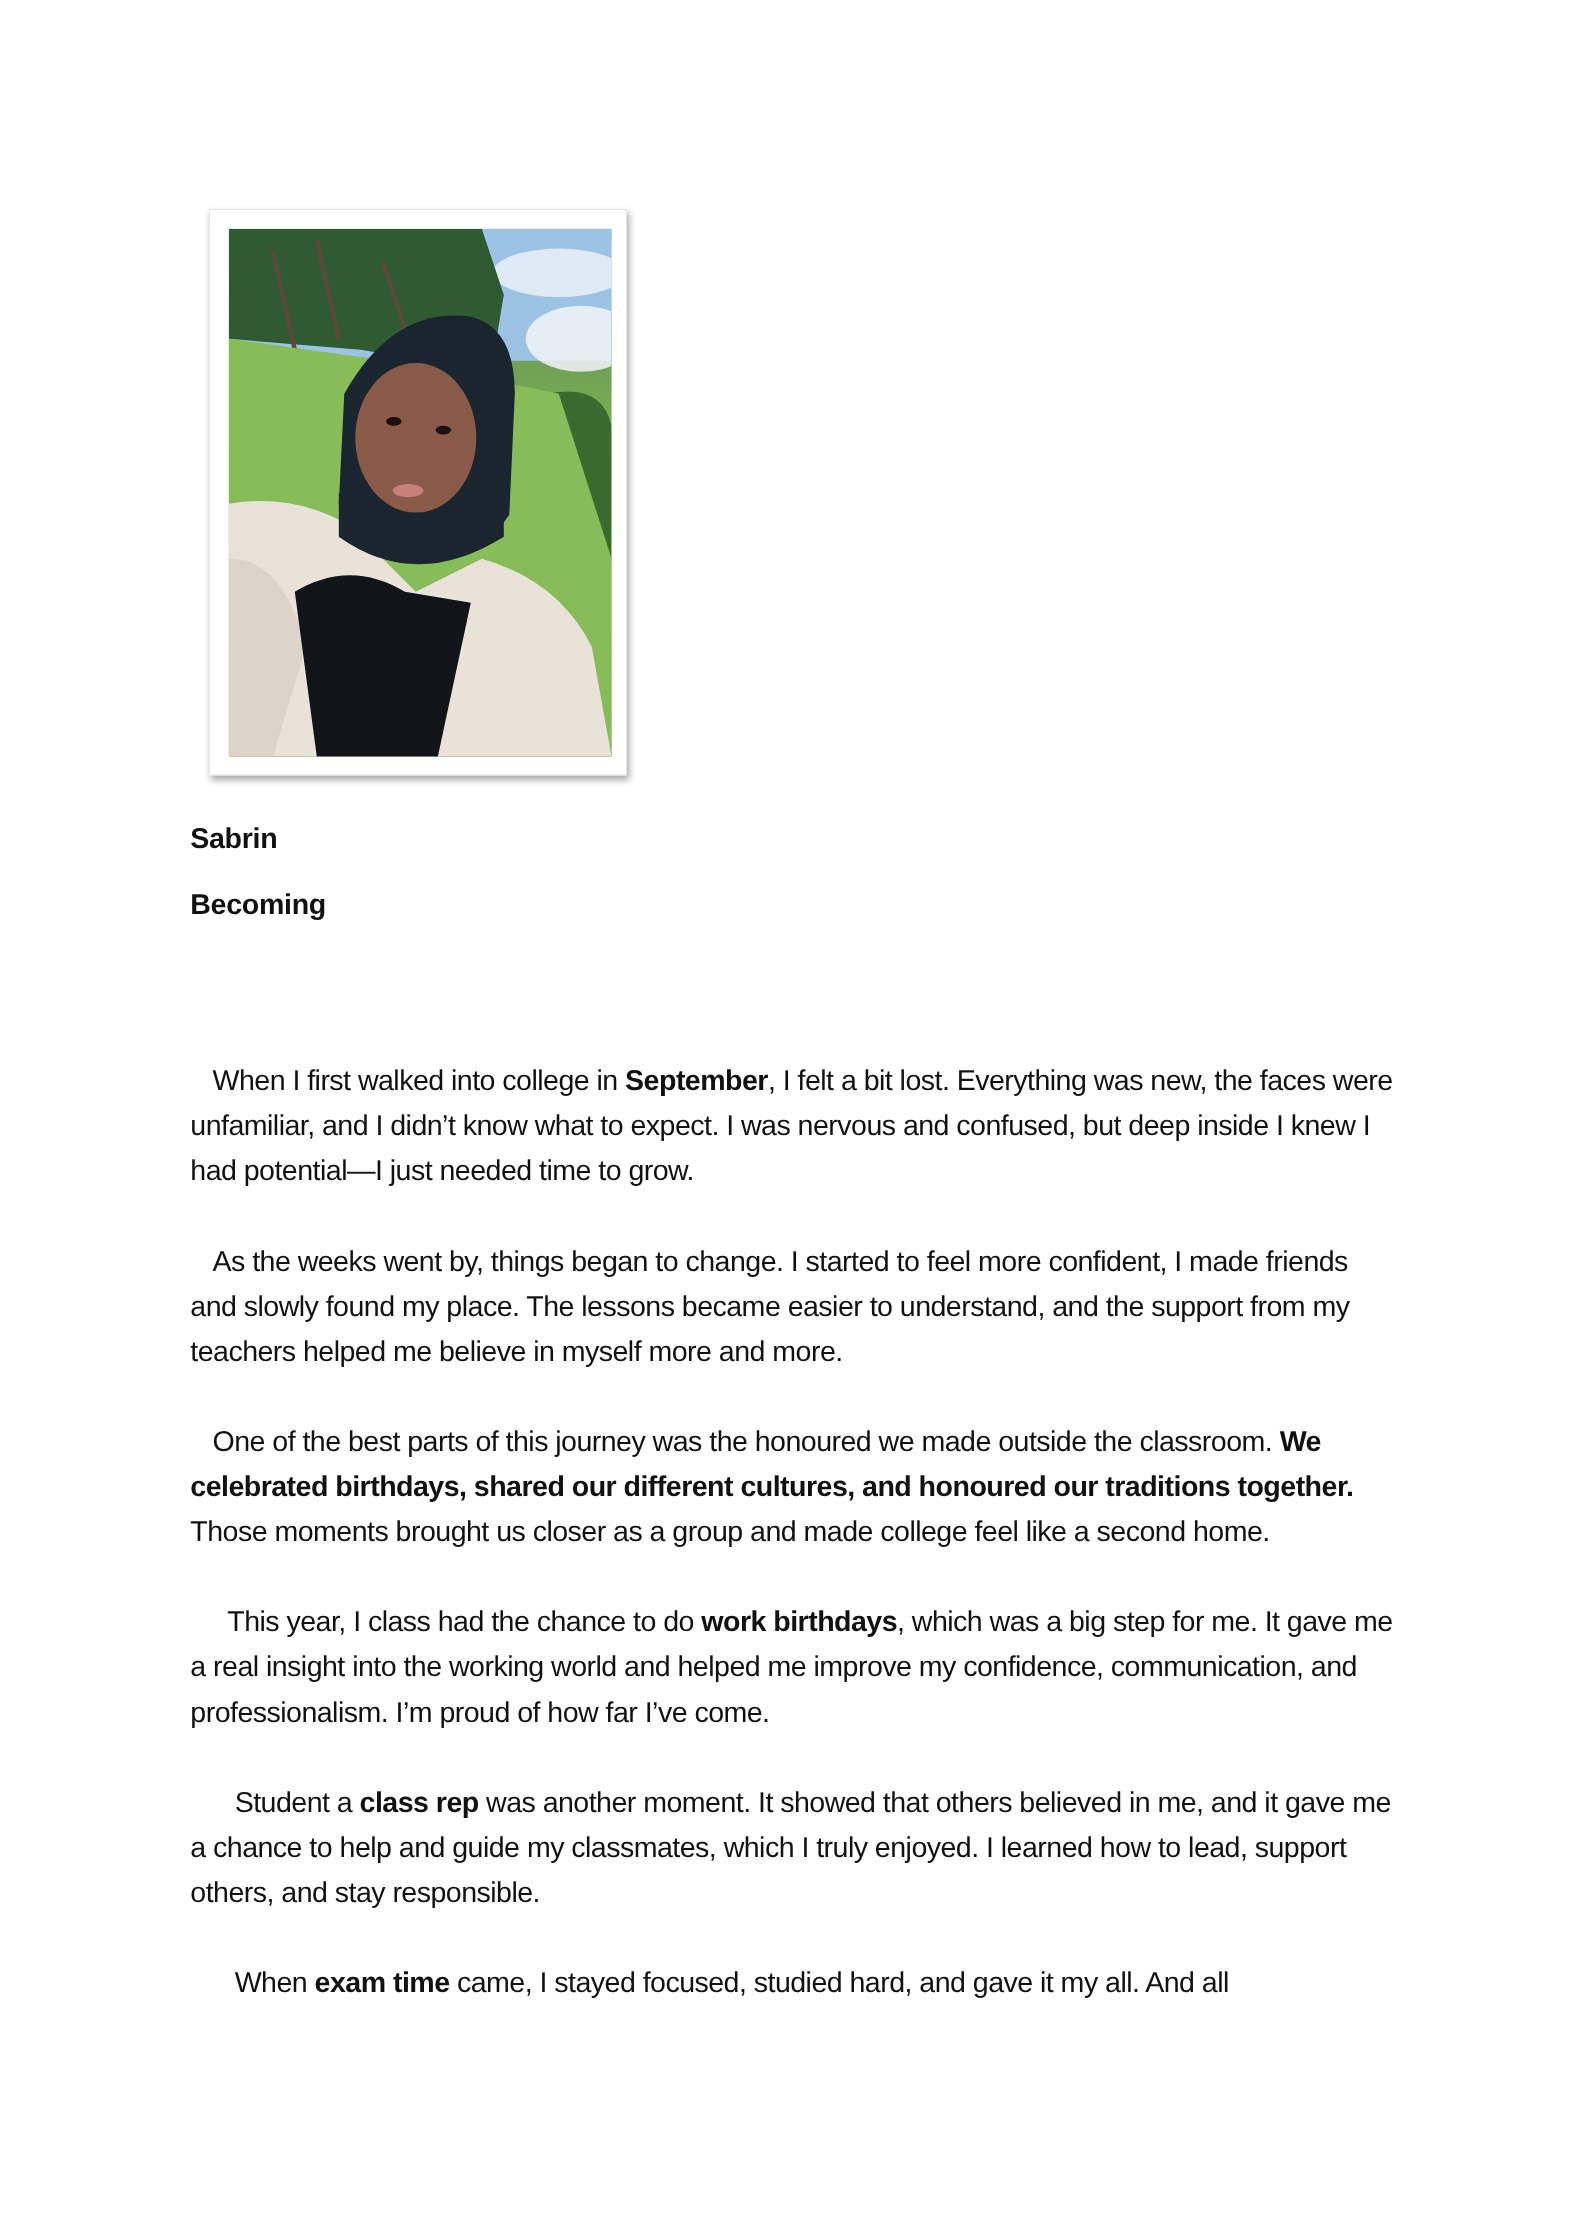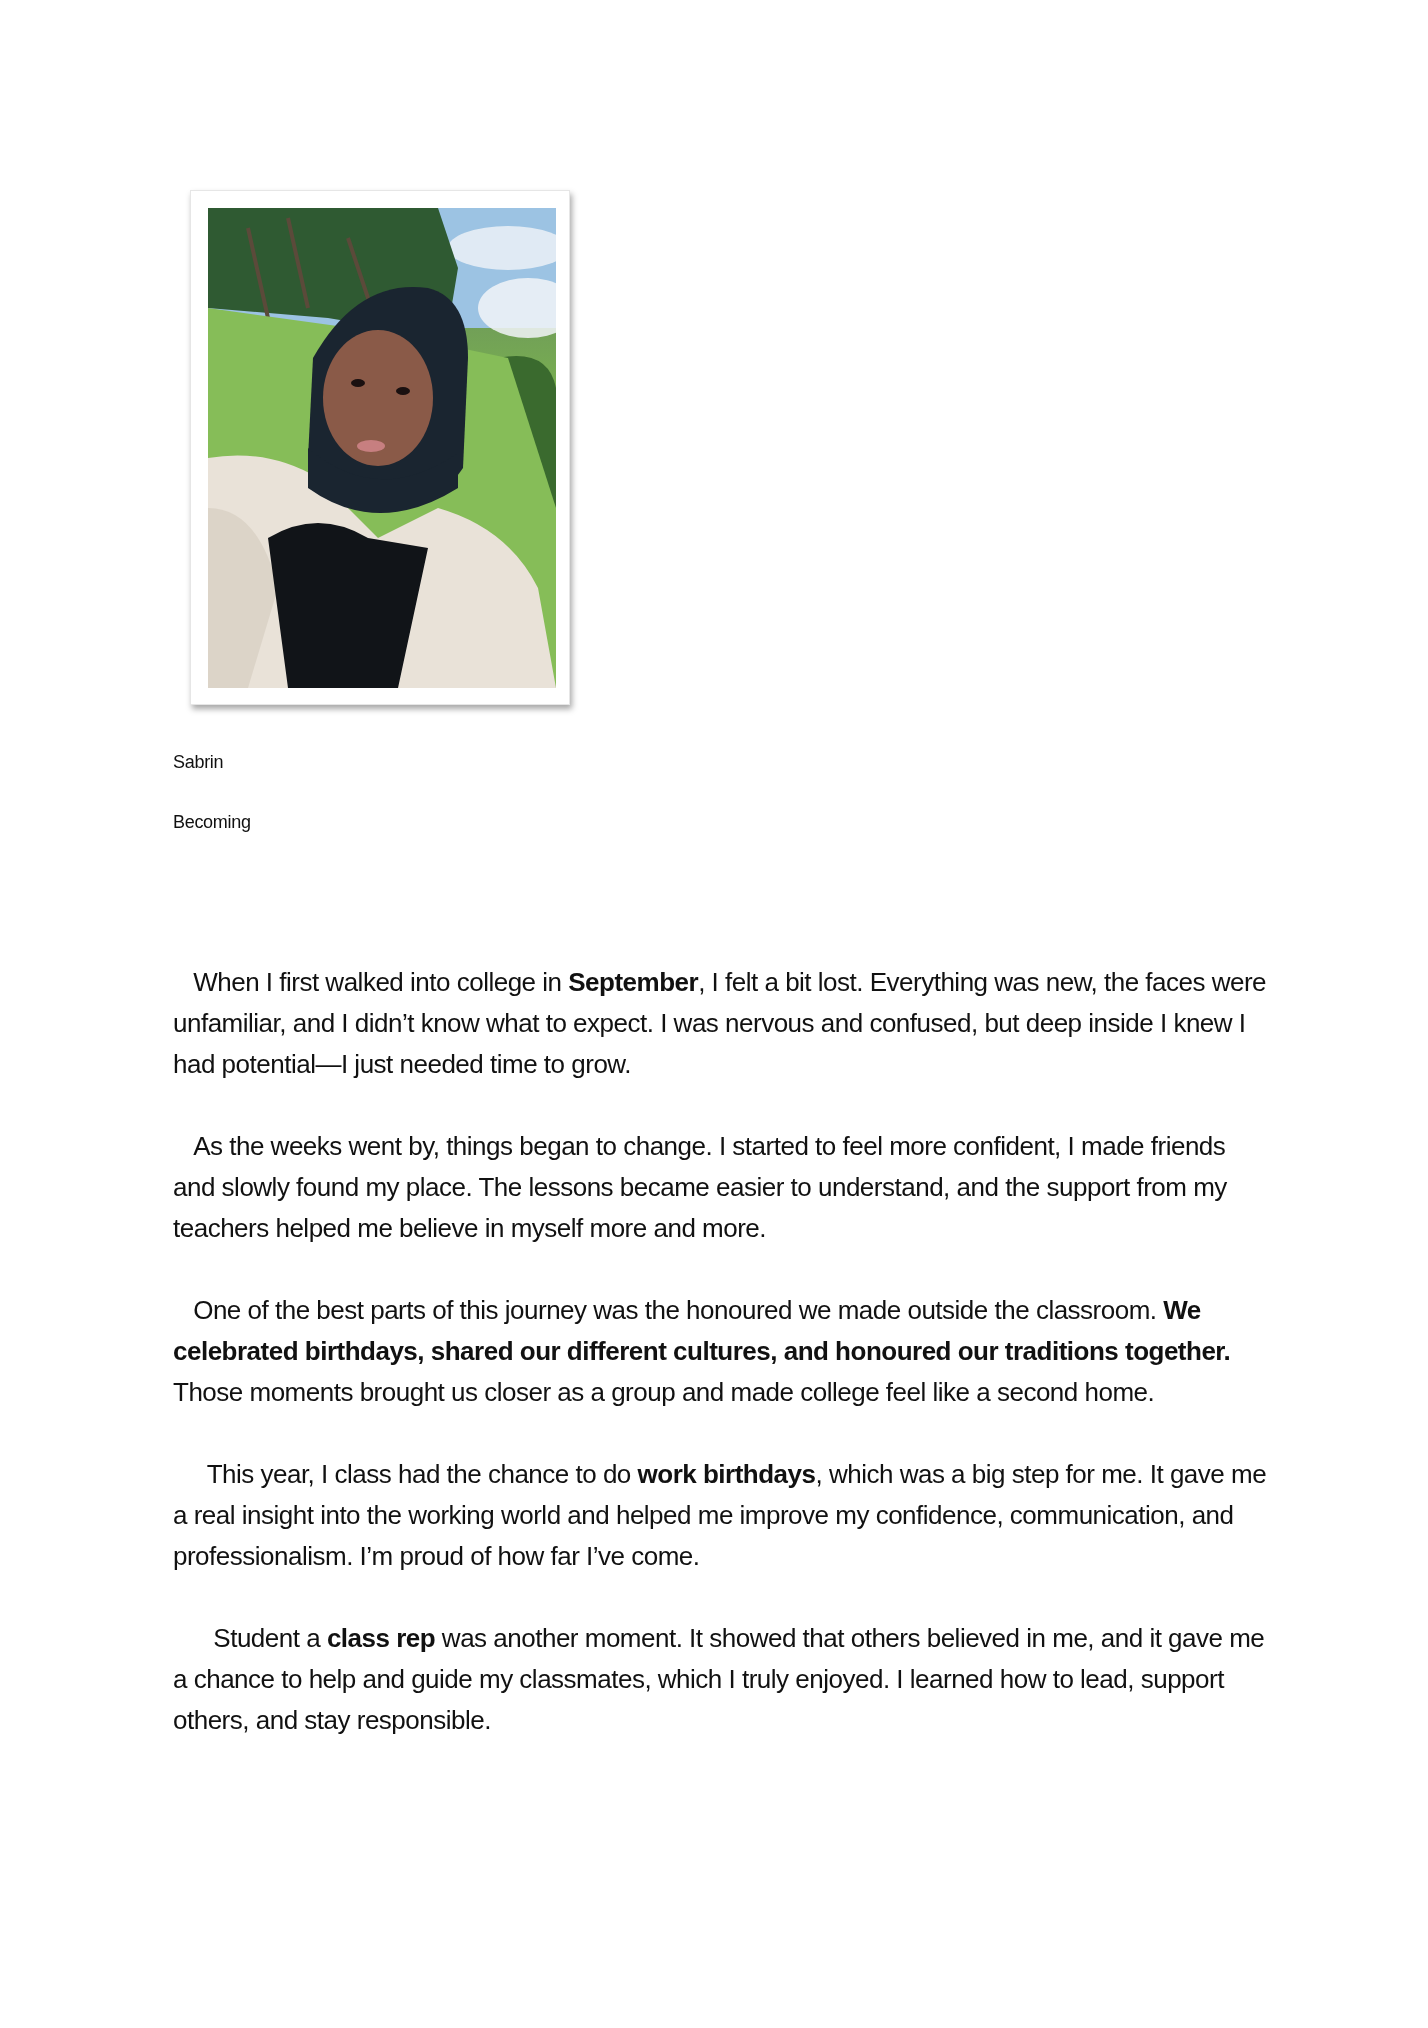--- a/index.html
+++ b/index.html
@@ -17,21 +17,21 @@
       box-sizing: border-box;
     }
     .photo {
       position: absolute; left: 17px; top: 17px;
       width: 348px; height: 480px; overflow: hidden;
       background: linear-gradient(180deg, #8fb8dc 0%, #b9d2e6 12%, #6f9a5a 20%, #79b14f 40%, #8cc05c 70%, #7fb352 100%);
     }
     .photo svg { width: 100%; height: 100%; display: block; }
     .name-block { position: absolute; left: 173px; top: 747px; }
     .name-line {
-      font-weight: normal; font-size: 18px; line-height: 30px; margin: 0 0 30px 0;
+      font-weight: bold; font-size: 26px; line-height: 30px; margin: 0 0 30px 0;
       letter-spacing: -0.3px;
     }
     .body-text {
       position: absolute; left: 173px; top: 962px; width: 1100px;
       font-size: 26px; line-height: 41px; letter-spacing: -0.5px;
     }
     .para { margin: 0 0 41px 0; white-space: pre-wrap; }
     .para b { font-weight: bold; }
   </style>
 </head>
@@ -77,13 +77,14 @@
   <p class="para"><span>   </span><span>When I first walked into college in </span><b>September</b><span>, I felt a bit lost. Everything was new, the faces were unfamiliar, and I didn’t know what to expect. I was nervous and confused, but deep inside I knew I had potential—I just needed time to grow.</span></p>
 
   <p class="para"><span>   </span><span>As the weeks went by, things began to change. I started to feel more confident, I made friends and slowly found my place. The lessons became easier to understand, and the support from my teachers helped me believe in myself more and more.</span></p>
 
   <p class="para"><span>   </span><span>One of the best parts of this journey was the honoured we made outside the classroom. </span><b>We celebrated birthdays, shared our different cultures, and honoured our traditions together.</b><span> Those moments brought us closer as a group and made college feel like a second home.</span></p>
 
   <p class="para"><span>     </span><span>This year, I class had the chance to do </span><b>work birthdays</b><span>, which was a big step for me. It gave me a real insight into the working world and helped me improve my confidence, communication, and professionalism. I’m proud of how far I’ve come.</span></p>
 
   <p class="para"><span>      </span><span>Student a </span><b>class rep</b><span> was another moment. It showed that others believed in me, and it gave me a chance to help and guide my classmates, which I truly enjoyed. I learned how to lead, support others, and stay responsible.</span></p>
 
+  <p class="para"><span>      </span><span>When </span><b>exam time</b><span> came, I stayed focused, studied hard, and gave it my all. And all</span></p>
 </div>
 
 </body></html>

